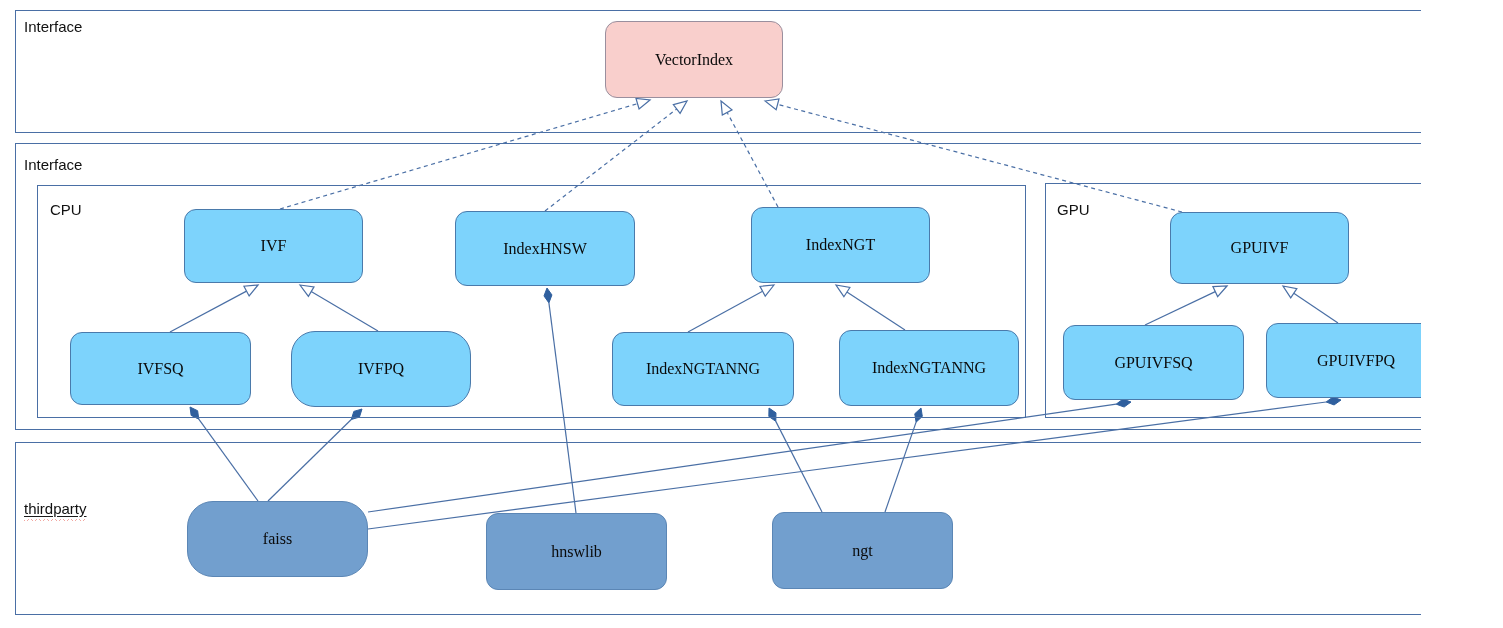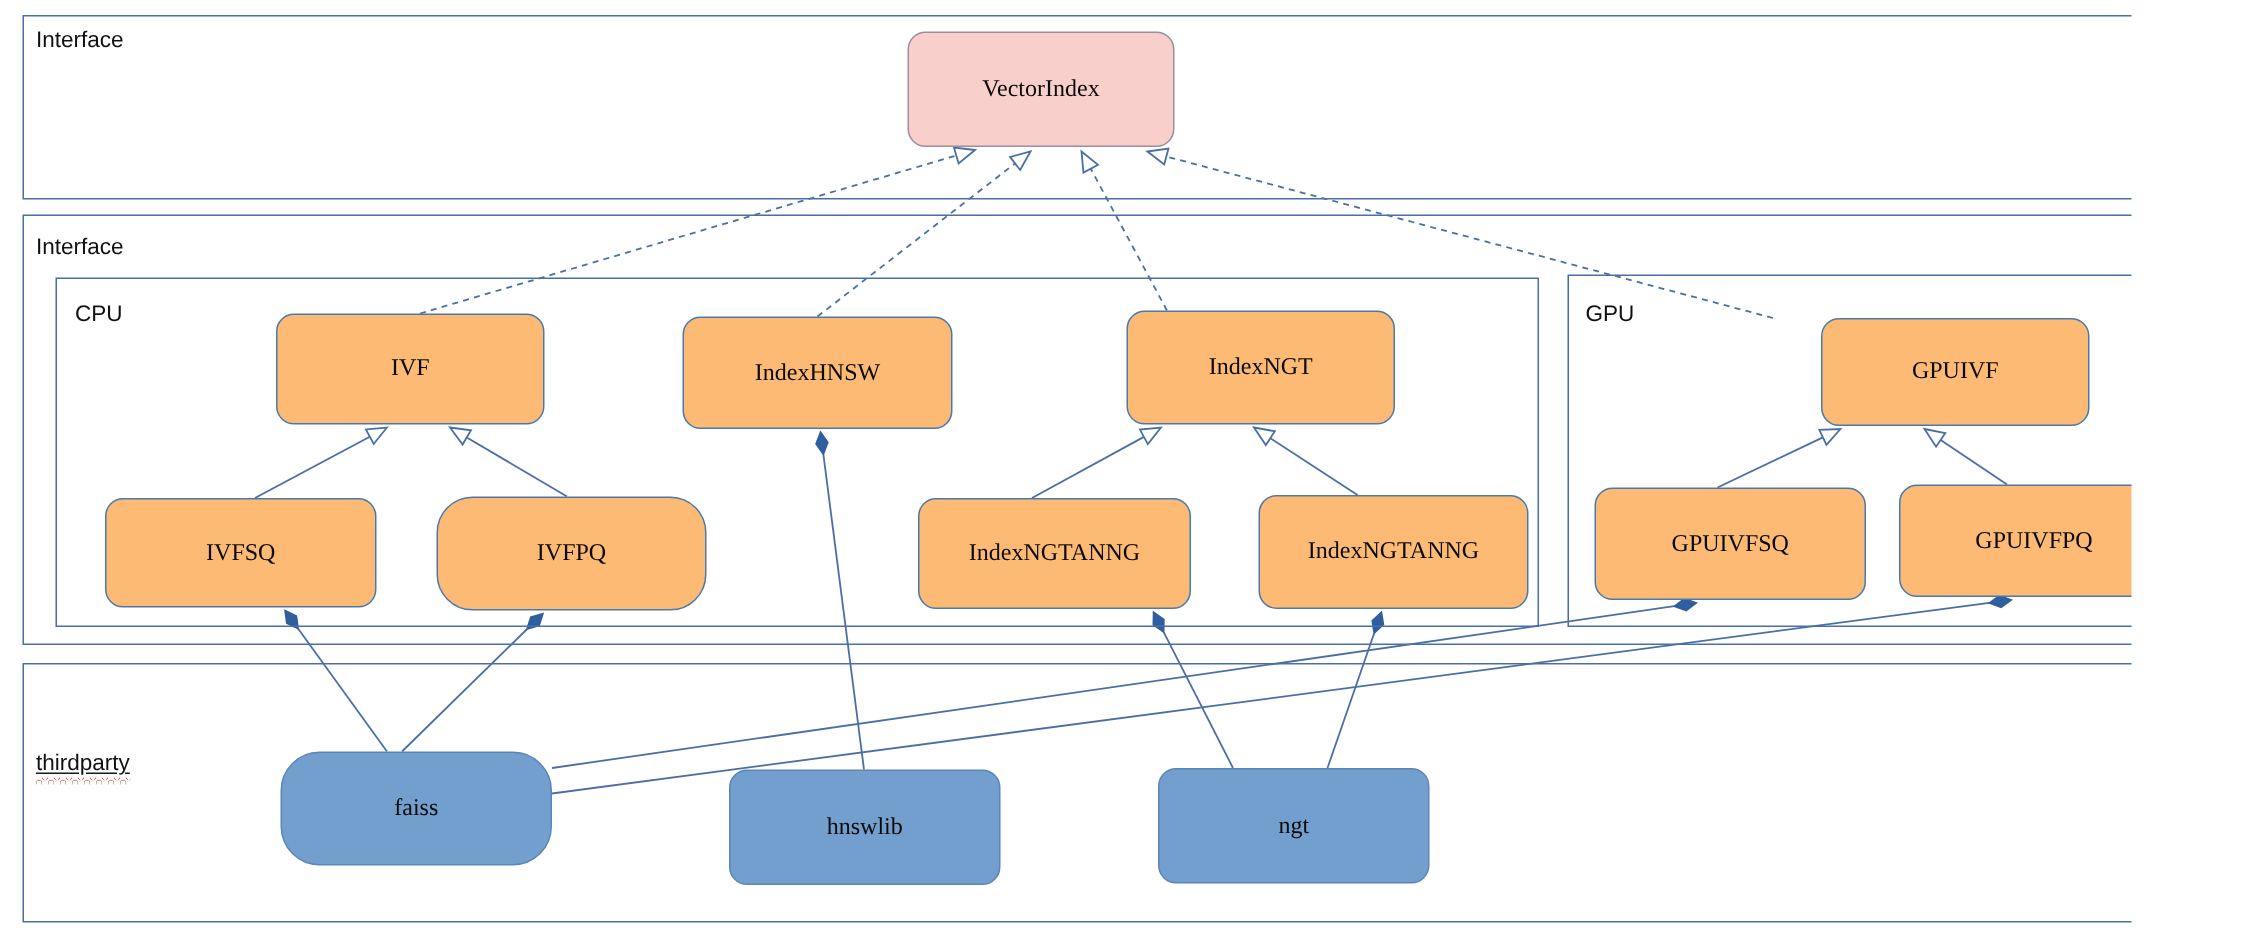--- a/index.html
+++ b/index.html
@@ -67,21 +67,21 @@
     color: #0a0a0a;
     text-align: center;
     line-height: 1.1;
     user-select: none;
   }
   .node.iface {
     background: #f9cfcc;
     border-color: #9a8f9e;
   }
   .node.impl {
-    background: #fdba74;
+    background: #7dd3fc;
     border-color: #4a7aab;
   }
   .node.third {
     background: #729fce;
     border-color: #5b86b5;
   }
 </style>
 </head>
 <body>
 
@@ -174,21 +174,21 @@
       </div>
       <div class="node impl" style="left: 184px; top: 209px; width: 179px; height: 74px;">
         <span>IVF</span>
       </div>
       <div class="node impl" style="left: 455px; top: 211px; width: 180px; height: 75px;">
         <span>IndexHNSW</span>
       </div>
       <div class="node impl" style="left: 703px; top: 207px; width: 179px; height: 76px; margin-left: 48px;">
         <span>IndexNGT</span>
       </div>
-      <div class="node impl" style="left: 1170px; top: 212px; width: 179px; height: 72px; margin-left: 44px;">
+      <div class="node impl" style="left: 1170px; top: 212px; width: 179px; height: 72px;">
         <span>GPUIVF</span>
       </div>
       <div class="node impl" style="left: 70px; top: 332px; width: 181px; height: 73px;">
         <span>IVFSQ</span>
       </div>
       <div class="node impl" style="left: 291px; top: 331px; width: 180px; height: 76px; border-radius: 24px;">
         <span>IVFPQ</span>
       </div>
       <div class="node impl" style="left: 612px; top: 332px; width: 182px; height: 74px;">
         <span>IndexNGTANNG</span>

